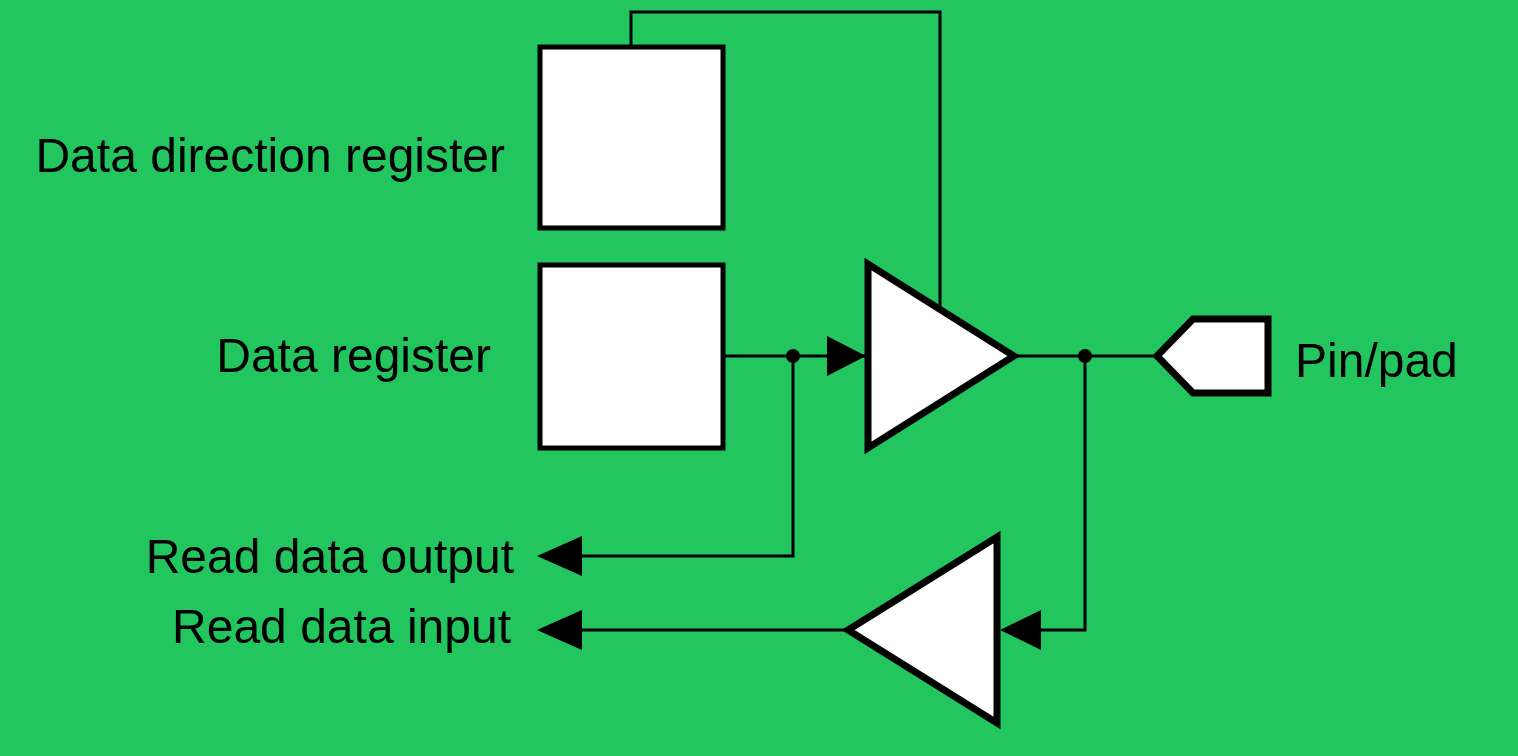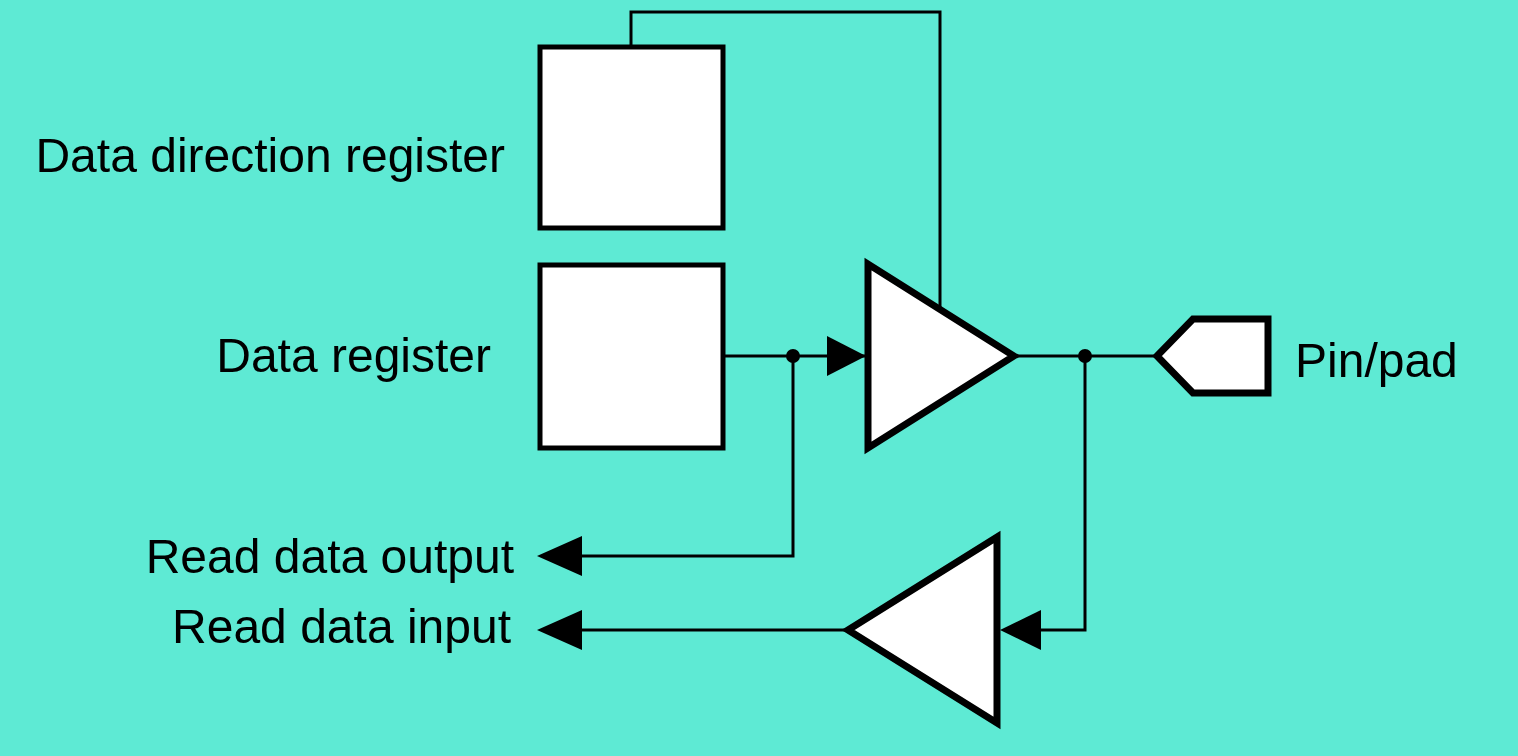--- a/index.html
+++ b/index.html
@@ -4,21 +4,21 @@
 <style>
   html, body {
     margin: 0;
     padding: 0;
     background: #ffffff;
   }
   .stage {
     position: relative;
     width: 1518px;
     height: 756px;
-    background: #5eead4;
+    background: #22c55e;
     overflow: hidden;
     font-family: "Liberation Sans", sans-serif;
   }
   svg {
     display: block;
   }
   .diagram-label {
     font-family: "Liberation Sans", sans-serif;
     font-size: 48px;
     fill: #000000;

